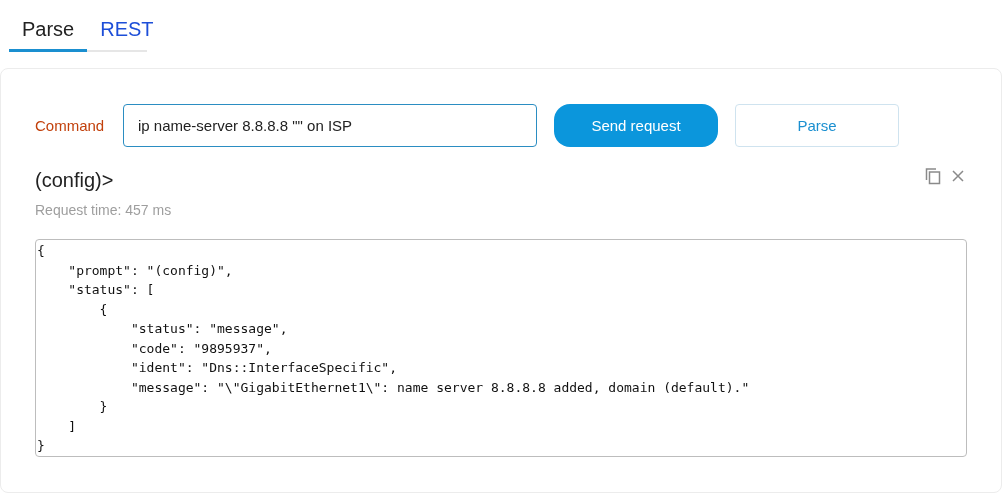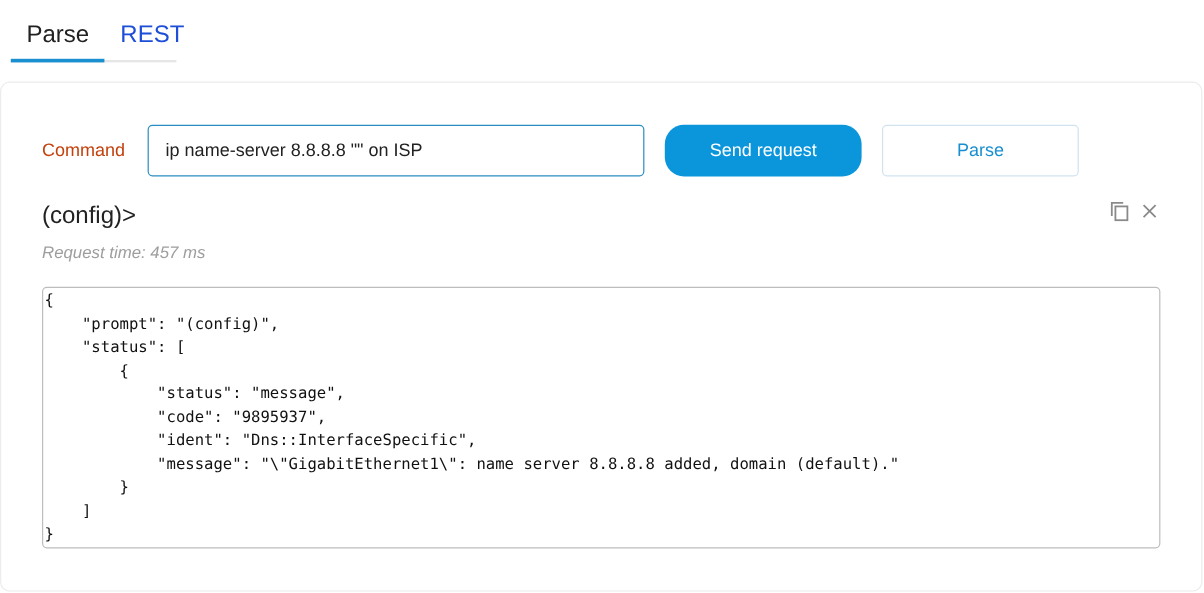--- a/index.html
+++ b/index.html
@@ -67,21 +67,21 @@
       font-size: 20px; color: #222;
     }
     .icon-btn {
       position: absolute; top: 166px; width: 20px; height: 20px;
       cursor: pointer; display: flex; align-items: center; justify-content: center;
     }
     .copy-icon { left: 923px; }
     .close-icon { left: 948px; }
     .req-time {
       position: absolute; left: 35px; top: 202px;
-      font-size: 14px; color: #9e9e9e; font-style: italic;
+      font-size: 14px; color: #9e9e9e;
     }
     .output {
       position: absolute; left: 35px; top: 239px;
       width: 932px; height: 218px;
       border: 1px solid #bdbdbd; border-radius: 4px;
       background: #fff;
       padding: 1px 0 0 1px;
       font-family: "DejaVu Sans Mono", monospace;
       font-size: 13px; line-height: 19.5px;
       color: #111;

